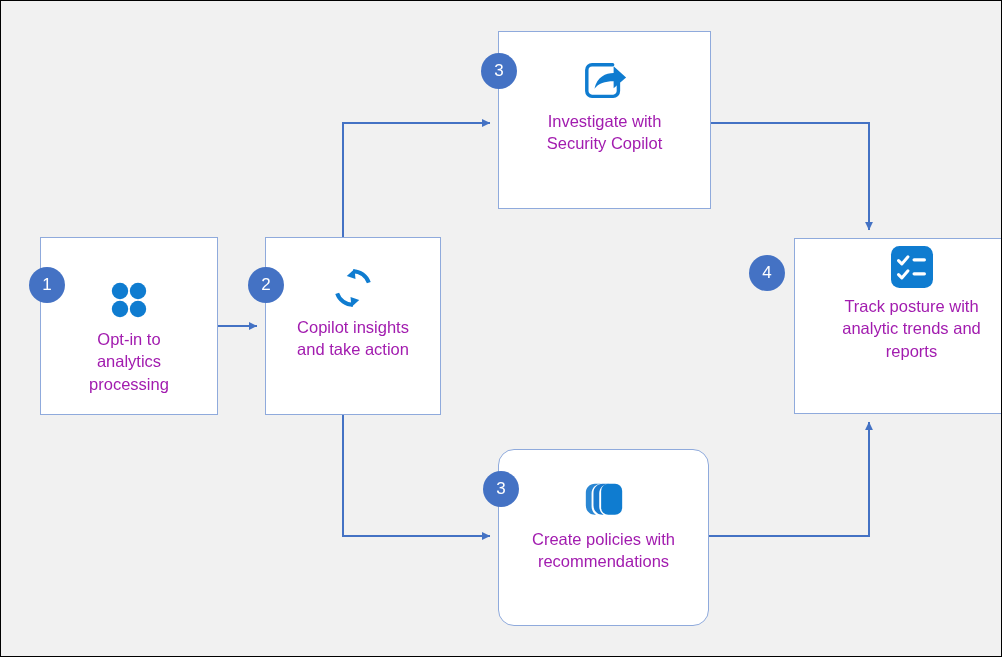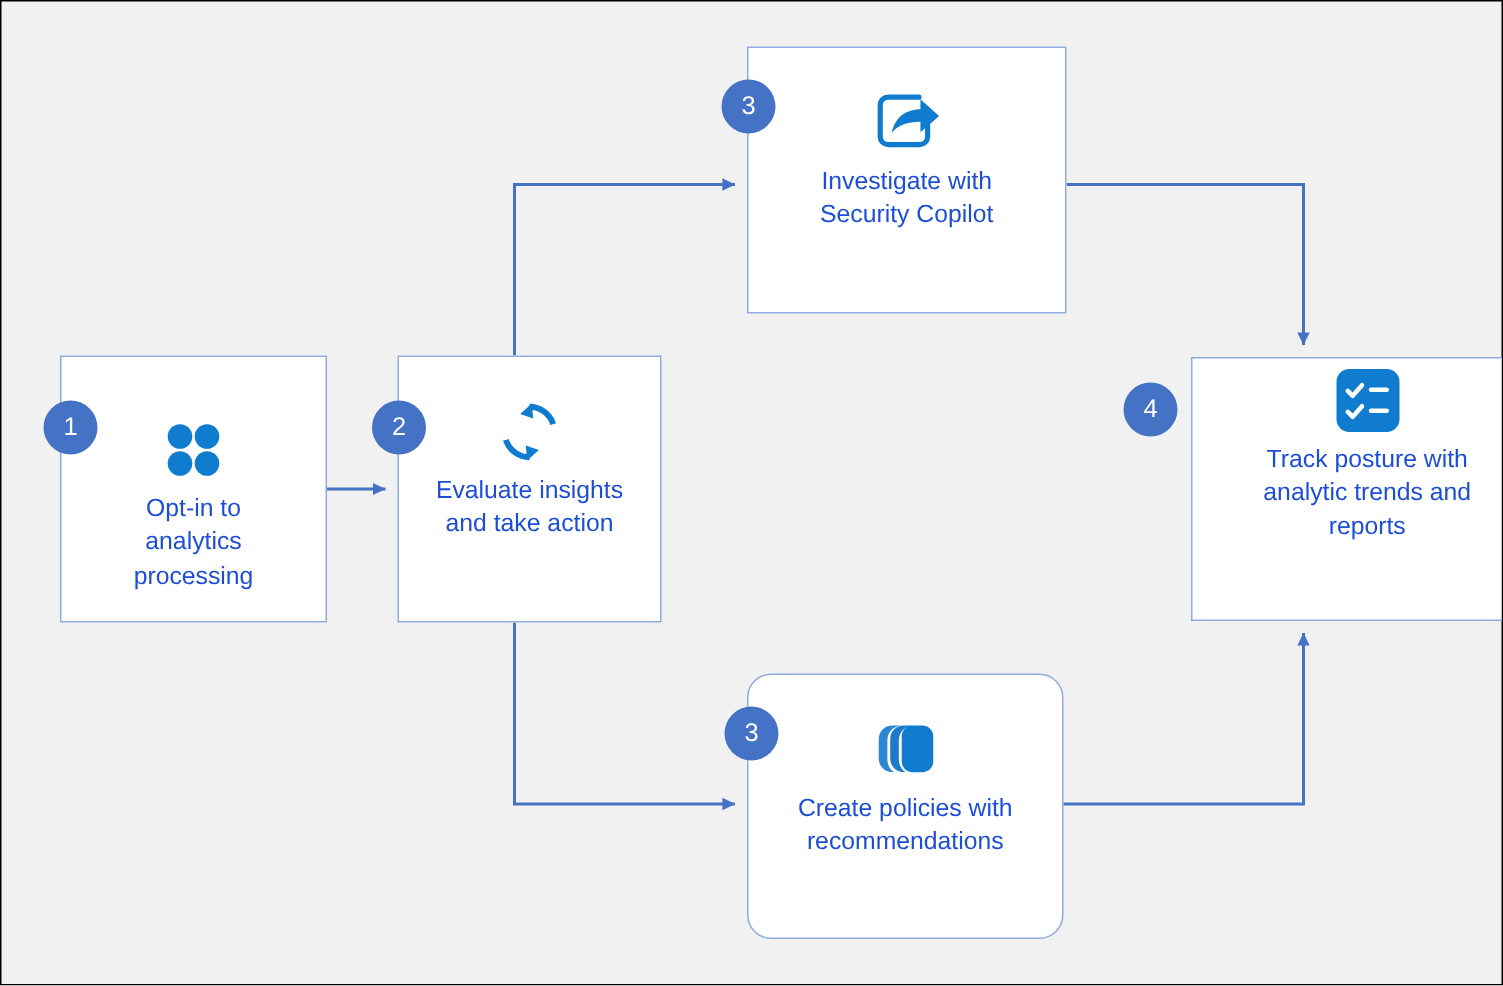--- a/index.html
+++ b/index.html
@@ -36,21 +36,21 @@
   }
   .node-icon {
     display: flex;
     align-items: center;
     justify-content: center;
     width: 56px;
     height: 56px;
   }
   .node-label {
     text-align: center;
-    color: #1d4ed8;
+    color: #a21caf;
     font-size: 16.5px;
     line-height: 1.35;
     font-family: "Liberation Sans", sans-serif;
     padding: 0 6px;
     white-space: pre-line;
   }
   .step-badge {
     position: absolute;
     width: 36px;
     height: 36px;
@@ -124,21 +124,21 @@
 
   <div class="node" id="node-2">
     <span class="node-icon">
       <svg width="46" height="46" viewBox="0 0 48 48" xmlns="http://www.w3.org/2000/svg">
         <path d="M24 6.5 A17.5 17.5 0 0 1 40.5 18.5" fill="none" stroke="#0f7cd0" stroke-width="4.2" stroke-linecap="butt"></path>
         <path d="M24 41.5 A17.5 17.5 0 0 1 7.5 29.5" fill="none" stroke="#0f7cd0" stroke-width="4.2" stroke-linecap="butt"></path>
         <path d="M17.5 11.5 L25.6 4.2 L26.6 14.6 z" fill="#0f7cd0"></path>
         <path d="M30.5 36.5 L22.4 43.8 L21.4 33.4 z" fill="#0f7cd0"></path>
       </svg>
     </span>
-    <span class="node-label">Evaluate insights
+    <span class="node-label">Copilot insights
 and take action</span>
   </div>
   <div class="step-badge" id="badge-2">2</div>
 
   <div class="node" id="node-3a">
     <span class="node-icon">
       <svg width="48" height="46" viewBox="0 0 50 48" xmlns="http://www.w3.org/2000/svg">
         <path d="M33 6 H11.5 A5.5 5.5 0 0 0 6 11.5 V33.5 A5.5 5.5 0 0 0 11.5 39 H33.5 A5.5 5.5 0 0 0 39 33.5 V25" fill="none" stroke="#0f7cd0" stroke-width="3.6" stroke-linecap="round"></path>
         <path d="M14 31 C16.5 18.5 26 14.5 34 14.5 L34 7.5 L47 19.2 L34 30.5 L34 23.2 C25 23.2 18 25.5 14 31 Z" fill="#0f7cd0"></path>
       </svg>

